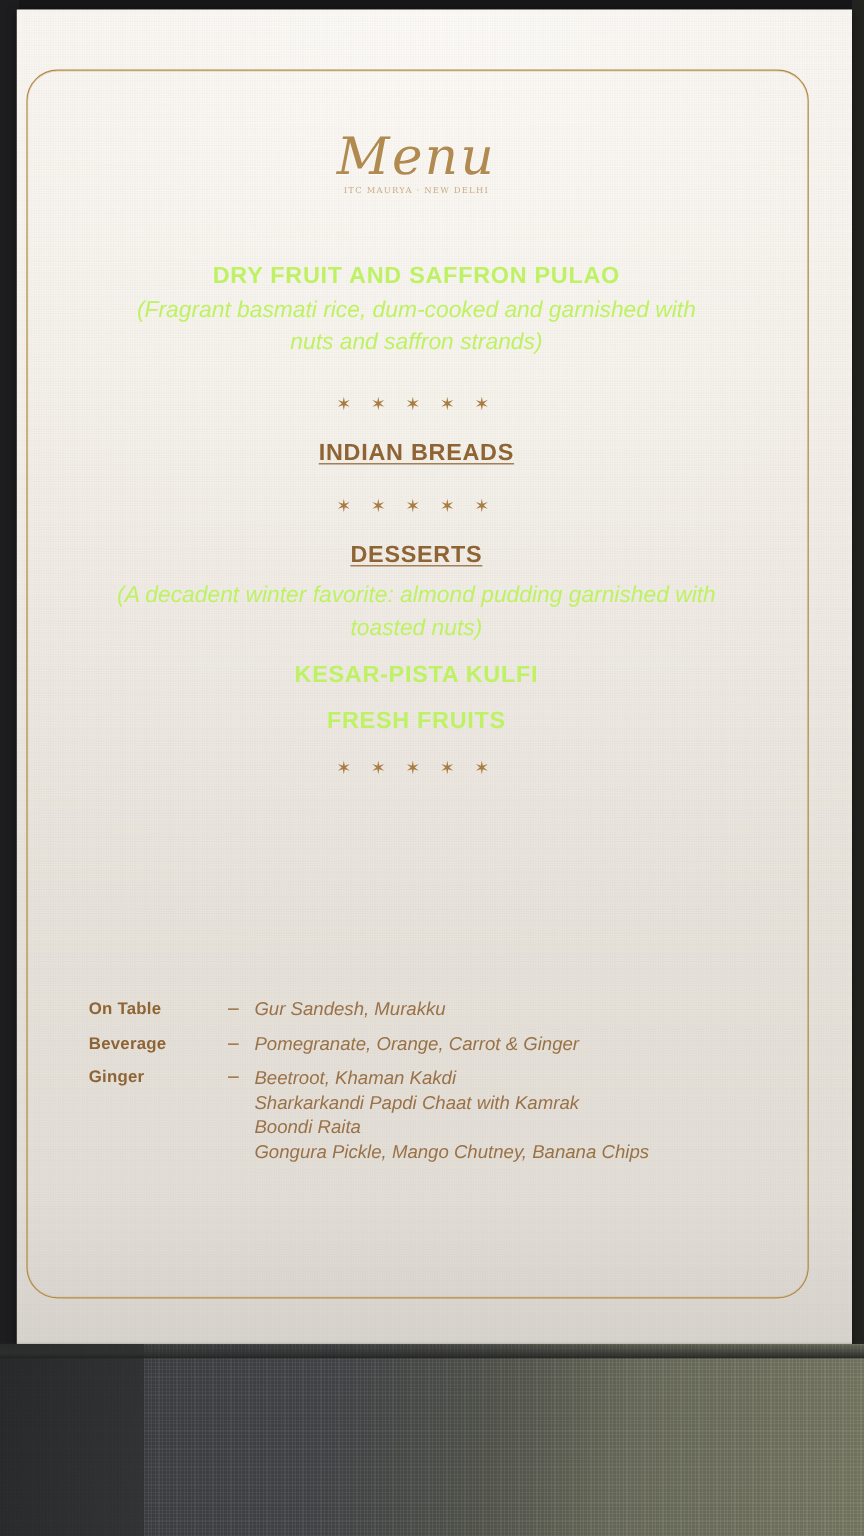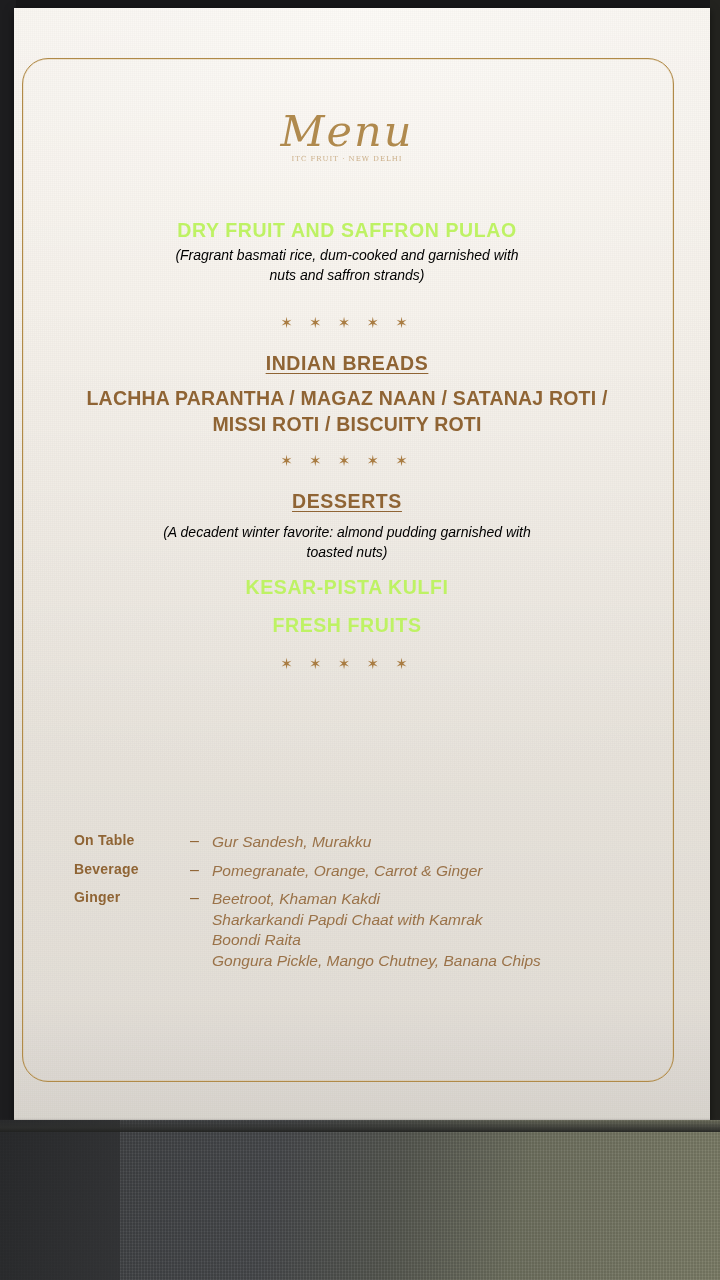--- a/index.html
+++ b/index.html
@@ -153,23 +153,23 @@
   .dish-name {
     font-size: 19.5px;
     letter-spacing: 0.6px;
     font-weight: 600;
     color: #bef264;
     margin: 0 0 4px 0;
     white-space: pre-line;
     line-height: 1.25;
   }
   .dish-desc {
-    font-size: 14px;
+    font-size: 19px;
     font-style: italic;
-    color: #000000;
+    color: #bef264;
     line-height: 1.42;
     margin: 0 0 2px 0;
     white-space: pre-line;
   }
   .section-head {
     font-size: 19.5px;
     font-weight: 700;
     letter-spacing: 0.6px;
     color: #8f6434;
     text-decoration: underline;
@@ -243,38 +243,36 @@
 
   <div class="card">
     <div class="card-shade"></div>
   </div>
 
   <div class="frame"></div>
 
   <div class="content">
 
     <div class="menu-title">Menu</div>
-    <div class="menu-sub">ITC FRUIT · NEW DELHI</div>
+    <div class="menu-sub">ITC MAURYA · NEW DELHI</div>
 
     <div class="body">
 
       <div>
         <p class="dish-name">DRY FRUIT AND SAFFRON PULAO</p>
         <p class="dish-desc">(Fragrant basmati rice, dum-cooked and garnished with
 nuts and saffron strands)</p>
       </div>
 
       <div class="sp-26"></div>
       <p class="stars">✶ ✶ ✶ ✶ ✶</p>
       <div class="sp-20"></div>
 
       <div>
         <p class="section-head">INDIAN BREADS</p>
-        <p class="section-items">LACHHA PARANTHA / MAGAZ NAAN / SATANAJ ROTI /
-MISSI ROTI / BISCUITY ROTI</p>
       </div>
 
       <div class="sp-14"></div>
       <p class="stars">✶ ✶ ✶ ✶ ✶</p>
       <div class="sp-20"></div>
 
       <div>
         <p class="section-head">DESSERTS</p>
 
         <div>

